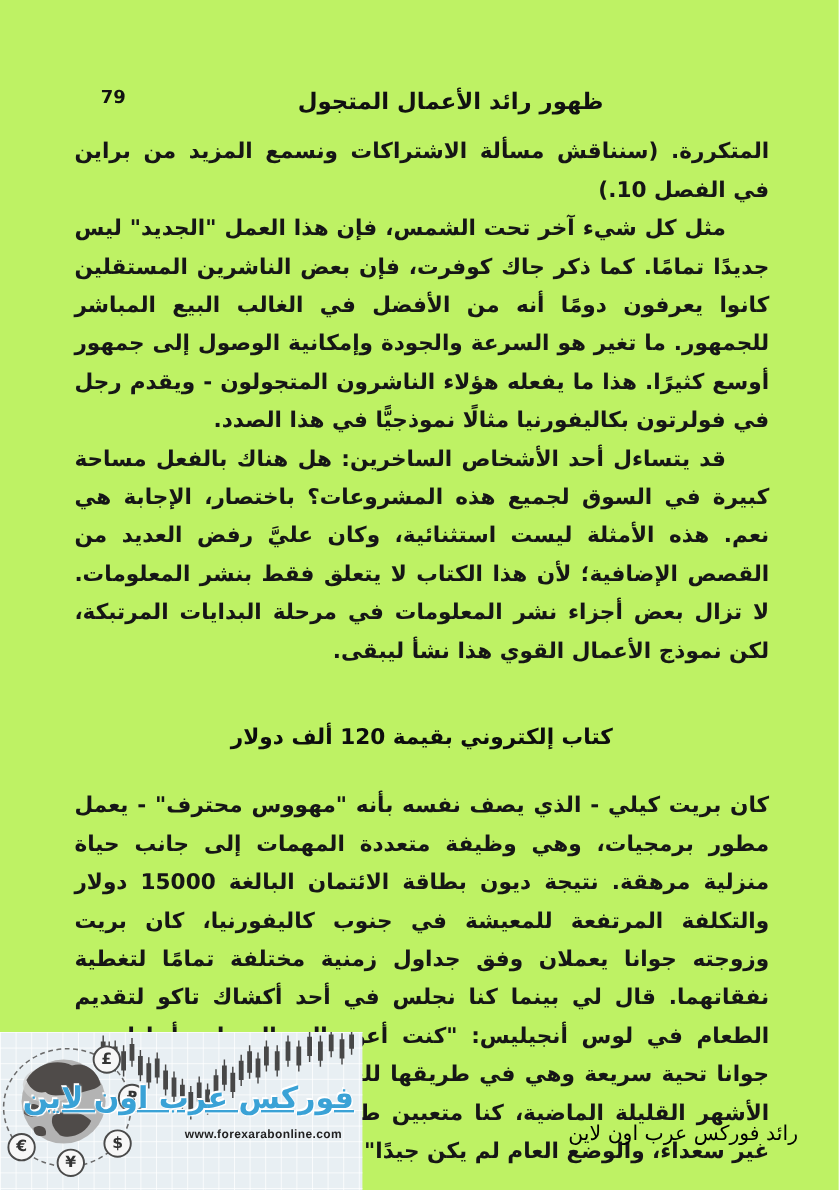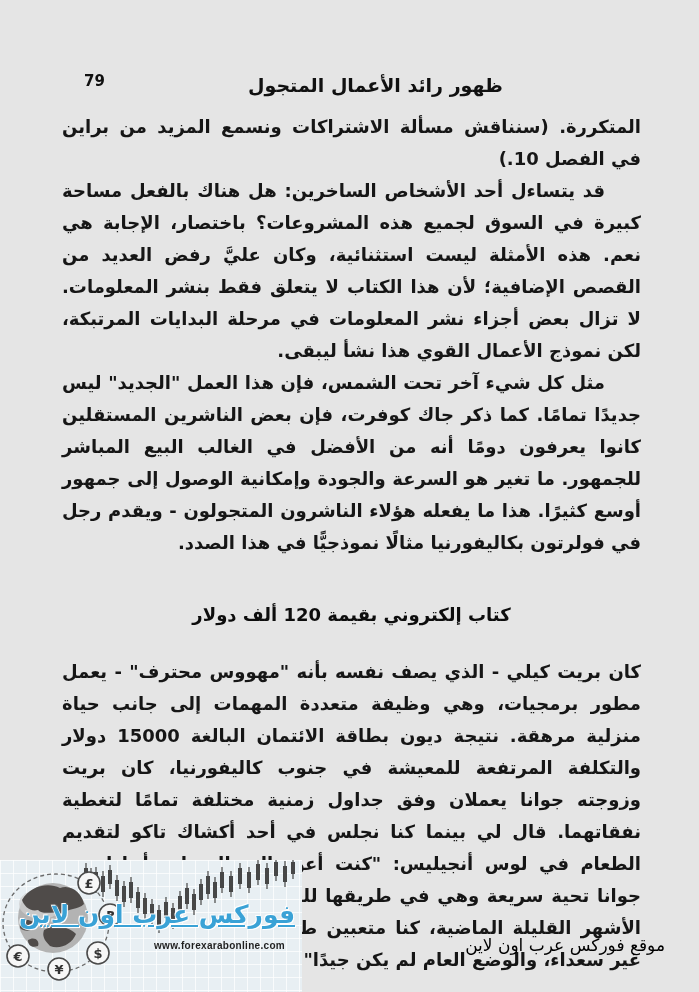--- a/index.html
+++ b/index.html
@@ -1,20 +1,20 @@
 <!DOCTYPE html>
 <html lang="ar"><head>
 <meta charset="utf-8">
 <style>
   * { box-sizing: border-box; }
   html,body { margin:0; padding:0; background:#ffffff; }
   .page {
     position: relative;
     width: 699px; height: 992px;
-    background: #e5e5e5;
+    background: #bef264;
     overflow: hidden;
     font-family: "DejaVu Sans", sans-serif;
     color: #141414;
   }
 
   
   .page-number {
     position: absolute; top: 72px; left: 84px;
     font-size: 15px; font-weight: bold; color: #111;
   }
@@ -88,22 +88,22 @@
 </head>
 <body>
 
 <div class="page">
 
   <div class="page-number">79</div>
   <div class="header-title">ظهور رائد الأعمال المتجول</div>
 
   <div class="body-text">
     <p>المتكررة. (سنناقش مسألة الاشتراكات ونسمع المزيد من براين في الفصل 10.)</p>
+    <p class="indent">مثل كل شيء آخر تحت الشمس، فإن هذا العمل "الجديد" ليس جديدًا تمامًا. كما ذكر جاك كوفرت، فإن بعض الناشرين المستقلين كانوا يعرفون دومًا أنه من الأفضل في الغالب البيع المباشر للجمهور. ما تغير هو السرعة والجودة وإمكانية الوصول إلى جمهور أوسع كثيرًا. هذا ما يفعله هؤلاء الناشرون المتجولون - ويقدم رجل في فولرتون بكاليفورنيا مثالًا نموذجيًّا في هذا الصدد.</p>
     <p class="indent">قد يتساءل أحد الأشخاص الساخرين: هل هناك بالفعل مساحة كبيرة في السوق لجميع هذه المشروعات؟ باختصار، الإجابة هي نعم. هذه الأمثلة ليست استثنائية، وكان عليَّ رفض العديد من القصص الإضافية؛ لأن هذا الكتاب لا يتعلق فقط بنشر المعلومات. لا تزال بعض أجزاء نشر المعلومات في مرحلة البدايات المرتبكة، لكن نموذج الأعمال القوي هذا نشأ ليبقى.</p>
-    <p class="indent">مثل كل شيء آخر تحت الشمس، فإن هذا العمل "الجديد" ليس جديدًا تمامًا. كما ذكر جاك كوفرت، فإن بعض الناشرين المستقلين كانوا يعرفون دومًا أنه من الأفضل في الغالب البيع المباشر للجمهور. ما تغير هو السرعة والجودة وإمكانية الوصول إلى جمهور أوسع كثيرًا. هذا ما يفعله هؤلاء الناشرون المتجولون - ويقدم رجل في فولرتون بكاليفورنيا مثالًا نموذجيًّا في هذا الصدد.</p>
     <h2 class="section-heading">كتاب إلكتروني بقيمة 120 ألف دولار</h2>
     <p>كان بريت كيلي - الذي يصف نفسه بأنه "مهووس محترف" - يعمل مطور برمجيات، وهي وظيفة متعددة المهمات إلى جانب حياة منزلية مرهقة. نتيجة ديون بطاقة الائتمان البالغة 15000 دولار والتكلفة المرتفعة للمعيشة في جنوب كاليفورنيا، كان بريت وزوجته جوانا يعملان وفق جداول زمنية مختلفة تمامًا لتغطية نفقاتهما. قال لي بينما كنا نجلس في أحد أكشاك تاكو لتقديم الطعام في لوس أنجيليس: "كنت أعود إلى المنزل وأتبادل مع جوانا تحية سريعة وهي في طريقها للعمل في أحد المطاعم. في الأشهر القليلة الماضية، كنا متعبين طوال الوقت، وكان الأطفال غير سعداء، والوضع العام لم يكن جيدًا".</p>
   </div>
 
   <div class="wm-banner">
     <svg width="302" height="132" viewBox="0 0 302 132">
 
       <g>
         <path stroke="#474747" stroke-width="1.2" fill="none" d="M86 3V27 M91 8V31 M96 7V33 M103 11V37 M110 5V29 M117 15V41 M124 21V47 M131 17V43 M138 27V53 M145 33V59 M152 39V67 M159 45V73 M166 37V63 M173 43V69 M180 31V57 M187 23V49 M194 29V55 M201 19V45 M208 11V39 M215 17V43 M222 7V33 M231 11V37 M240 3V29 M249 7V33 M258 0V25 M267 3V29 M276 0V21 M285 1V27 M293 0V19"></path>
         <path fill="#474747" d="M84 8h4v14h-4z M89 13h4v13h-4z M94 12h4v16h-4z M101 16h4v16h-4z M108 10h4v14h-4z M115 20h4v16h-4z M122 26h4v16h-4z M129 22h4v16h-4z M136 32h4v16h-4z M143 38h4v16h-4z M150 44h4v18h-4z M157 50h4v18h-4z M164 42h4v16h-4z M171 48h4v16h-4z M178 36h4v16h-4z M185 28h4v16h-4z M192 34h4v16h-4z M199 24h4v16h-4z M206 16h4v18h-4z M213 22h4v16h-4z M220 12h4v16h-4z M229 16h4v16h-4z M238 8h4v16h-4z M247 12h4v16h-4z M256 4h4v16h-4z M265 8h4v16h-4z M274 2h4v14h-4z M283 6h4v16h-4z M291 2h4v12h-4z"></path>
@@ -142,15 +142,15 @@
         <g>
           <circle cx="18" cy="96" r="11" fill="#f7f7f7" stroke="#4a4a4a" stroke-width="1.6"></circle>
           <text x="18" y="96" dominant-baseline="central">€</text>
         </g>
       </g>
     </svg>
     <div class="wm-brand-ar">فوركس عرب اون لاين</div>
     <div class="wm-brand-url">www.forexarabonline.com</div>
   </div>
 
-  <div class="credit-ar">موقع فوركس عرب اون لاين</div>
+  <div class="credit-ar">رائد فوركس عرب اون لاين</div>
 
 </div>
 
 </body></html>

